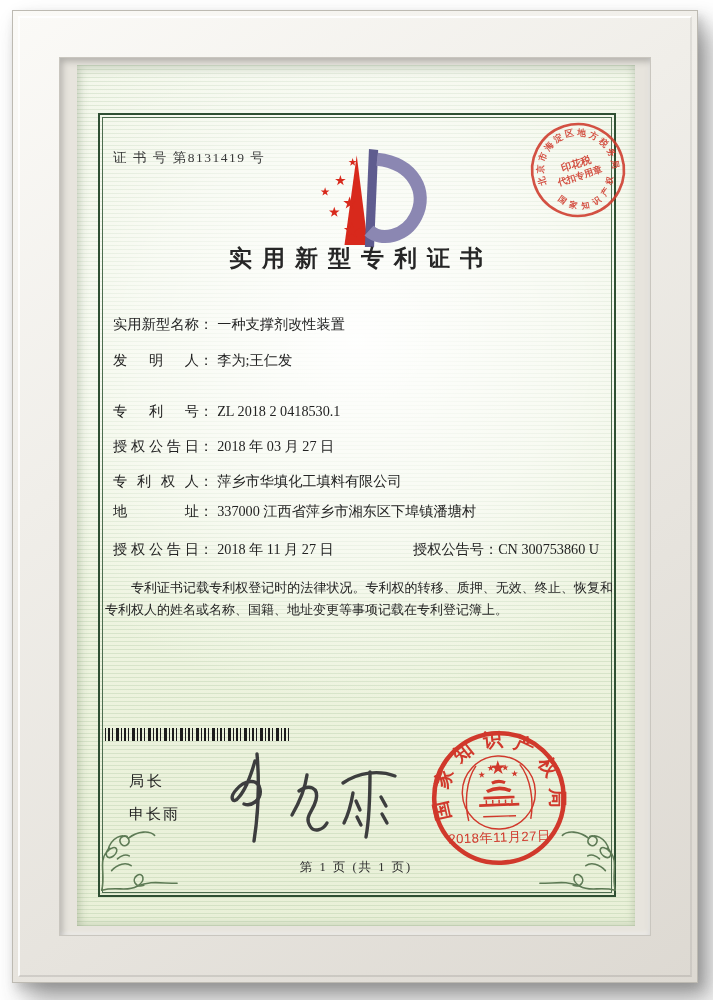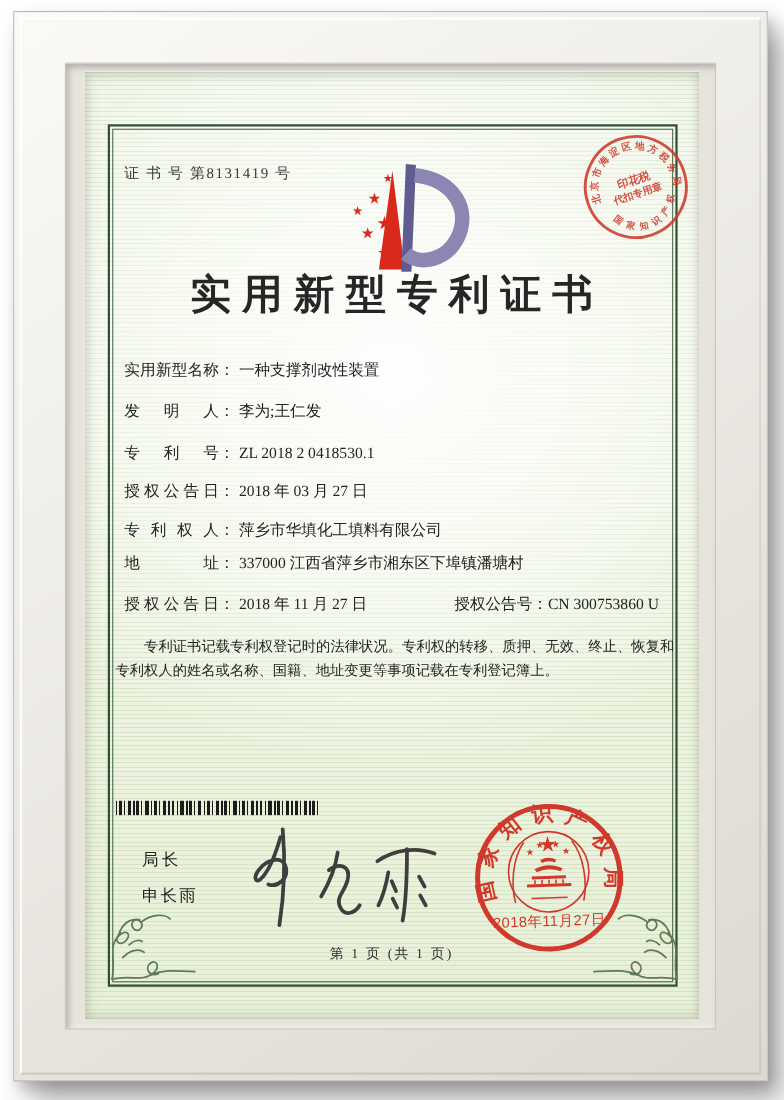--- a/index.html
+++ b/index.html
@@ -34,26 +34,26 @@
   .corner-br{left:458px;top:745px;transform:scaleX(-1);}
 
   .cert-no{position:absolute;left:36px;top:84px;font-size:13.5px;letter-spacing:1.5px;color:#3a3a3a;}
 
   .logo{position:absolute;left:232px;top:82px;width:124px;height:102px;}
 
   .tax-stamp{position:absolute;left:450px;top:54px;width:102px;height:102px;
     transform:rotate(-18deg);opacity:0.88;z-index:3;}
 
   .title{position:absolute;left:0;top:178px;width:100%;margin:0;text-align:center;
-    font-size:37px;font-weight:600;color:#262626;letter-spacing:10px;text-indent:10px;}
+    font-size:23px;font-weight:600;color:#262626;letter-spacing:10px;text-indent:10px;}
 
   
   .fields{position:absolute;left:36px;top:250px;width:492px;height:250px;font-size:14.2px;color:#222;}
   .f-row{position:absolute;left:0;width:100%;white-space:nowrap;}
-  .f-row.r0{top:12px}.f-row.r1{top:49px}.f-row.r2{top:87px}.f-row.r3{top:122px}
+  .f-row.r0{top:0}.f-row.r1{top:36px}.f-row.r2{top:87px}.f-row.r3{top:122px}
   .f-row.r4{top:157px}.f-row.r5{top:187px}.f-row.r6{top:225px}
   .f-label{display:inline-block;width:86px;text-align:justify;text-align-last:justify;vertical-align:bottom;}
   .f-colon{display:inline-block;margin-right:4px;}
   .grant-pair{position:absolute;left:300px;top:0;white-space:nowrap;}
 
   
   .paragraphs{position:absolute;left:28px;top:512px;width:508px;font-size:13px;
     line-height:21.5px;color:#242424;text-align:justify;}
   .paragraphs p{margin:0;text-indent:2em;}
 

